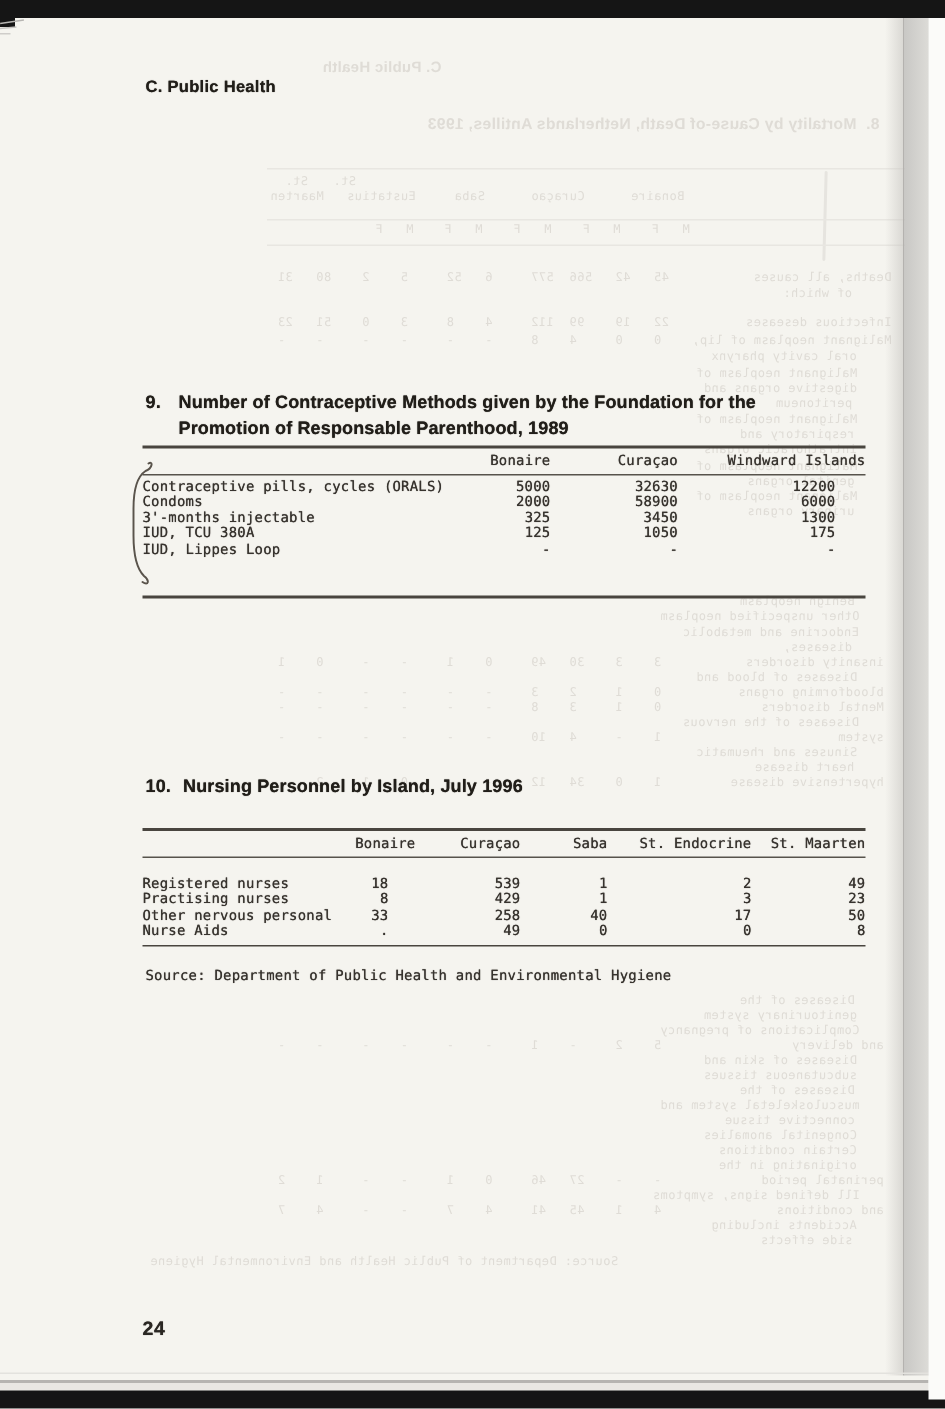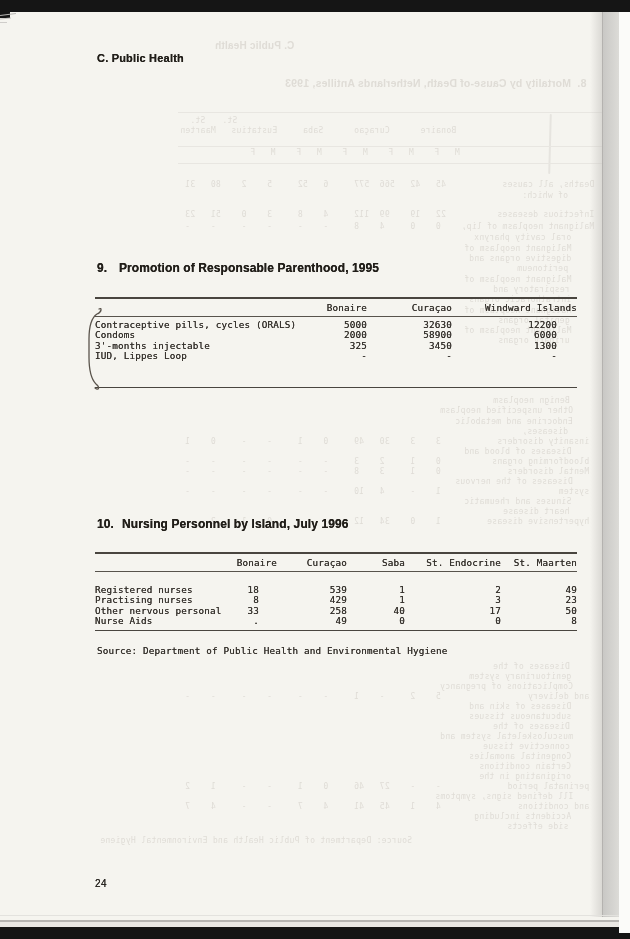--- a/index.html
+++ b/index.html
@@ -49,21 +49,21 @@
   #t10 .c3{width:58px}
   #t10 .c4{width:96px}
   #t10 .c5{width:76px}
   #t10 .tbody{padding:13px 0 3px}
   #t10 .tbody .c1{padding-right:18px}
 
   .source{position:absolute;left:97px;font-size:9.3px;letter-spacing:.15px}
   #source9{top:393px}
   #source10{top:645px}
   .page-number{position:absolute;left:95px;top:878px;font-family:"Liberation Sans",sans-serif;
-               font-weight:normal;font-size:10px;color:#2a2723;letter-spacing:.5px}
+               font-weight:bold;font-size:13px;color:#2a2723;letter-spacing:.5px}
   #brace{position:absolute;left:82px;top:305px;z-index:2}
 
   
   .artifact{position:absolute;z-index:3}
   #edge-shadow{left:590px;top:12px;width:12px;height:905px;
                background:linear-gradient(90deg,rgba(206,204,200,0),rgba(196,194,190,.55))}
   #edge-band{left:602px;top:12px;width:16px;height:905px;
              background:linear-gradient(90deg,#c9c8c5,#dcdbd7);
              border-left:1px solid #b4b2af;border-right:1px solid #c2c1be}
   #edge-white{left:619px;top:12px;width:11px;height:921px;background:#fbfbf9;z-index:5}
@@ -141,21 +141,22 @@
       <div class="bleed-line" style="left: 507px; top: 822px;">side effects</div>
       <div class="bleed-line" style="left: 100px; top: 836px;">Source: Department of Public Health and Environmental Hygiene</div>
     </div>
 
   <div id="content">
     <div class="doc-header txt">C. Public Health</div>
 
     <div id="sec9" class="sec txt">
       <span class="num">9.</span>
       <span>
-        <div>Promotion of Responsable Parenthood, 1995</div>
+        <div>Number of Contraceptive Methods given by the Foundation for the</div>
+        <div>Promotion of Responsable Parenthood, 1989</div>
       </span>
     </div>
 
     <svg id="brace" width="22" height="86" viewBox="0 0 22 86">
       <path d="M17 4 C20 2 20 7 15 9 C9 13 7 22 7 34 L7 52 C7 66 9 74 14 79 C18 82 17 86 13 83" stroke="#5a544c" stroke-width="1.3" fill="none" stroke-linecap="round"></path>
     </svg>
 
     <div id="t9" class="tbl txt">
       <div class="rule"></div>
       <div class="row thead">
@@ -176,20 +177,26 @@
           <span class="lbl">Condoms</span>
           <span class="c c1">2000</span>
           <span class="c c2">58900</span>
           <span class="c c3">6000</span>
         </div>
         <div class="row">
           <span class="lbl">3'-months injectable</span>
           <span class="c c1">325</span>
           <span class="c c2">3450</span>
           <span class="c c3">1300</span>
+        </div>
+        <div class="row">
+          <span class="lbl">IUD, TCU 380A</span>
+          <span class="c c1">125</span>
+          <span class="c c2">1050</span>
+          <span class="c c3">175</span>
         </div>
         <div class="row">
           <span class="lbl">IUD, Lippes Loop</span>
           <span class="c c1">-</span>
           <span class="c c2">-</span>
           <span class="c c3">-</span>
         </div>
       </div>
       <div class="rule"></div>
     </div>

